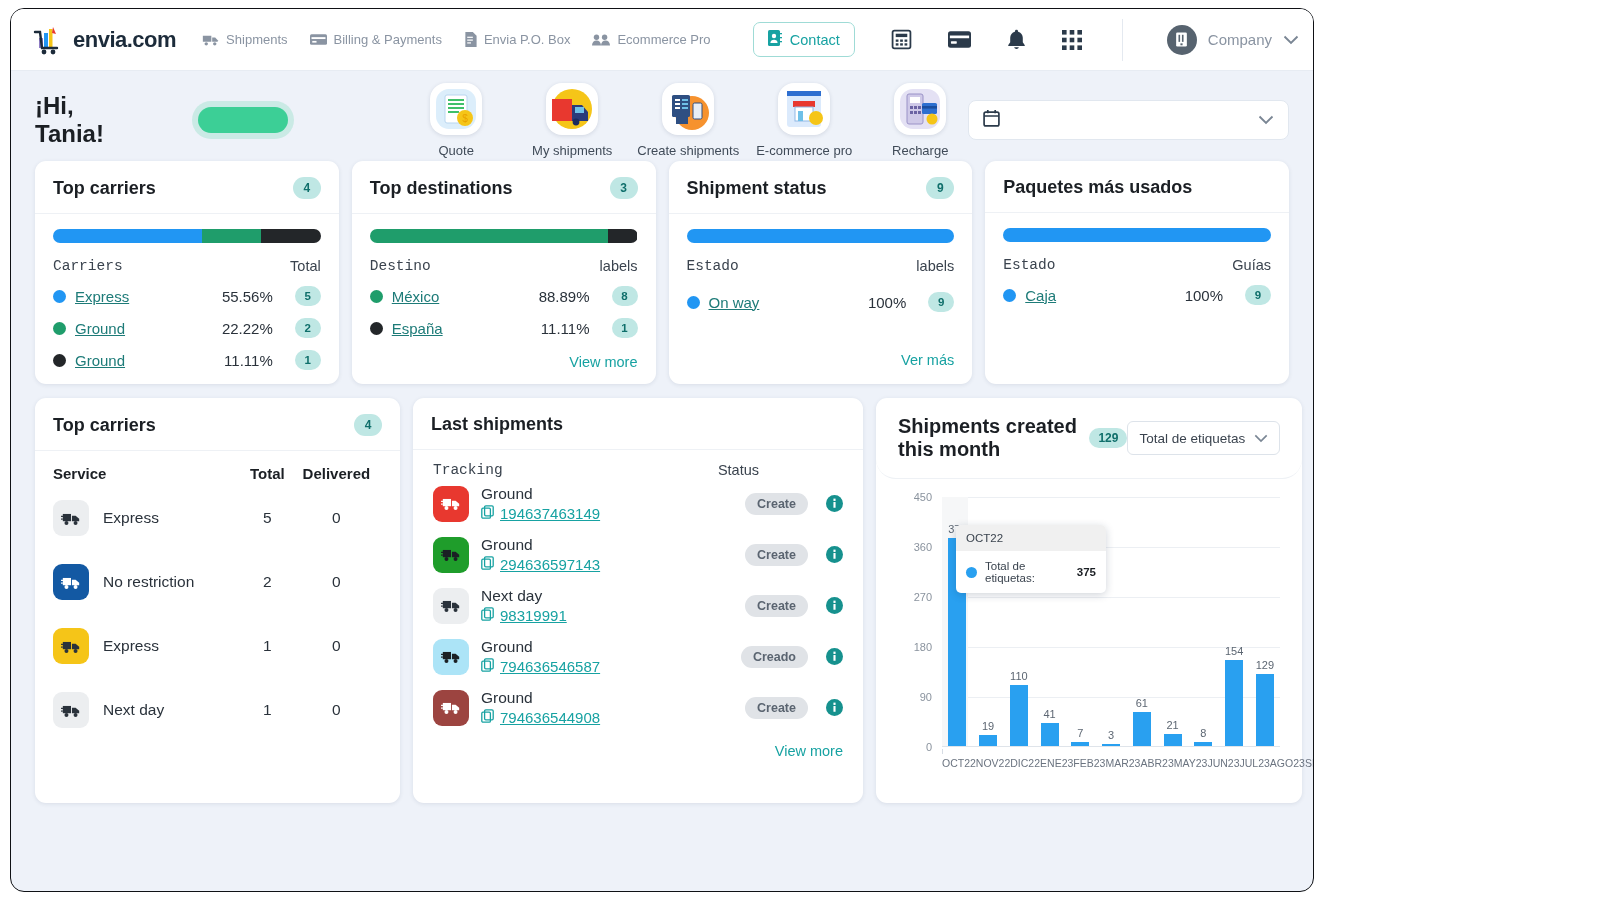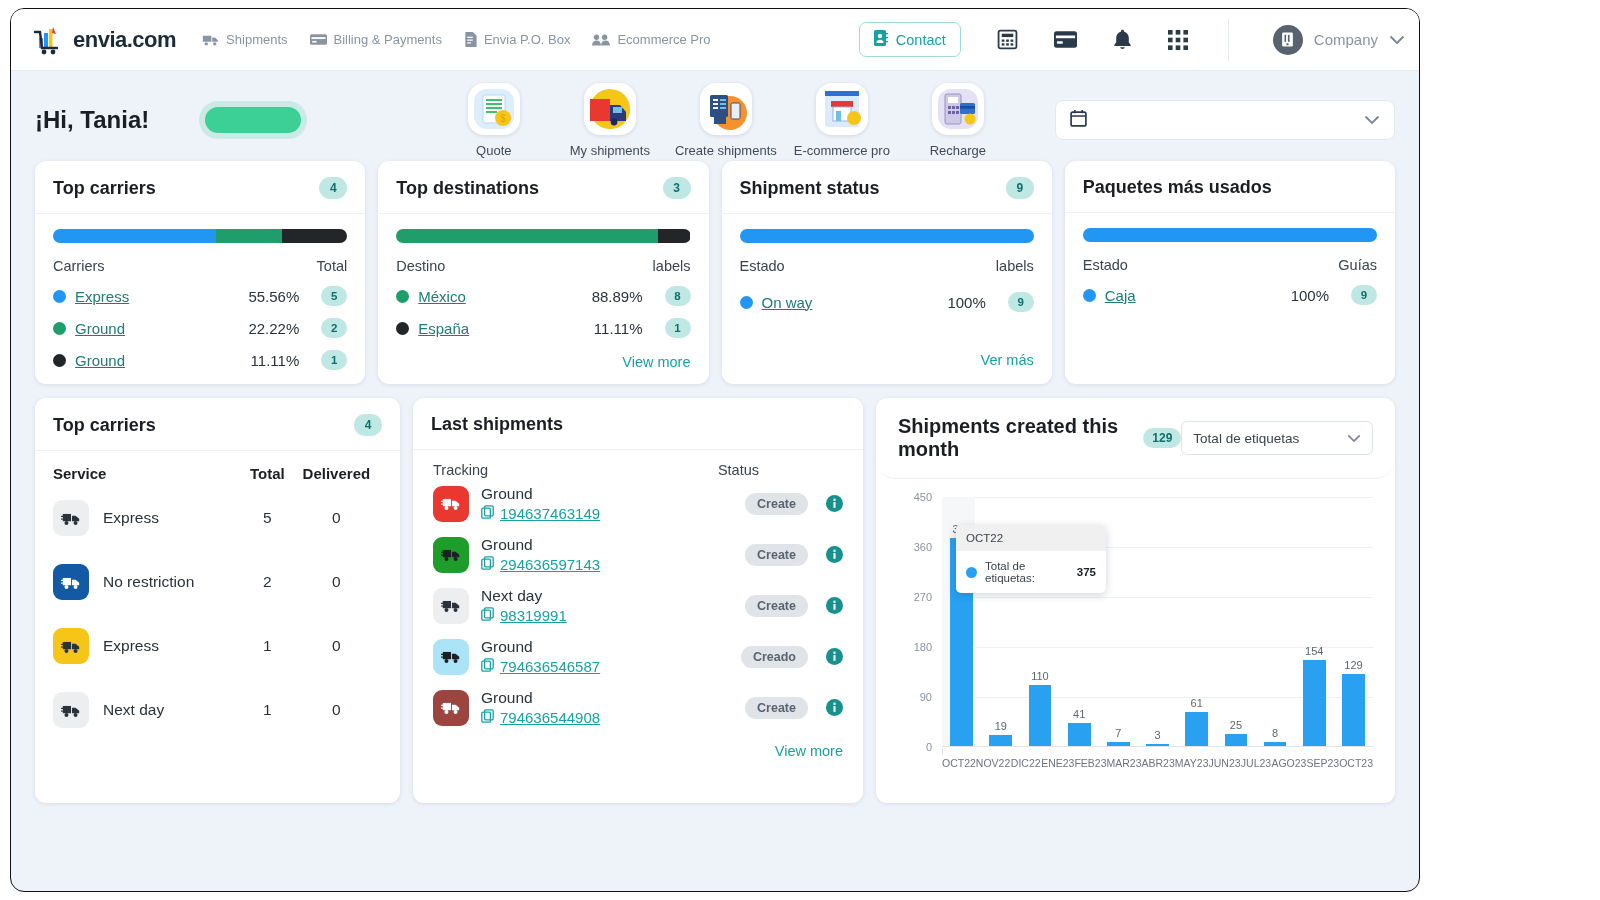--- a/index.html
+++ b/index.html
@@ -4,21 +4,21 @@
 <style>
   * { box-sizing: border-box; margin: 0; padding: 0; }
   html, body {
     width: 1600px; height: 900px;
     font-family: "Liberation Sans", sans-serif;
     background: #ffffff;
     overflow: hidden;
   }
   #app {
     position: absolute; left: 10px; top: 8px;
-    width: 1410px; height: 884px;
+    width: 1304px; height: 884px;
     background: #eef2f9;
     border: 1px solid #0f1115;
     border-radius: 14px;
     overflow: hidden;
   }
 
   
   .topnav {
     height: 62px; background: #ffffff;
     display: flex; align-items: center;
@@ -80,21 +80,21 @@
   .card-title { font-size: 18px; font-weight: 600; color: #1b1f24; }
   .badge {
     margin-left: auto; background: #bfe7e4; color: #0f6f6b;
     font-size: 12px; font-weight: 700; border-radius: 11px;
     min-width: 28px; height: 22px; display: flex; align-items: center; justify-content: center; padding: 0 8px;
   }
   .card-body { padding: 15px 18px 14px 18px; }
   .stackbar { height: 14px; border-radius: 7px; display: flex; overflow: hidden; }
   .stackbar > span { display: block; height: 100%; }
   .collabels { display: flex; margin-top: 15px; font-size: 14.5px; color: #3a434e; }
-  .collabels .left { flex: 1; }
+  .collabels .left { flex: 1; font-family: Liberation Mono, monospace; }
   .statrow { display: flex; align-items: center; margin-top: 12px; font-size: 15px; }
   .dot { width: 13px; height: 13px; border-radius: 50%; margin-right: 9px; flex: none; }
   .statname { color: #1d7b78; text-decoration: underline; cursor: pointer; }
   .statpct { margin-left: auto; color: #2a323b; font-size: 15px; }
   .pill {
     width: 26px; height: 20px; margin-left: 22px; border-radius: 10px;
     background: #bfe7e4; color: #0f6f6b; font-size: 11.5px; font-weight: 700;
     display: flex; align-items: center; justify-content: center; flex: none;
   }
   .morelink { display: block; text-align: right; color: #17a2a2; font-size: 14.5px; margin-top: 16px; cursor: pointer; }
@@ -838,21 +838,21 @@
               </div>
               <div class="barslot">
                 <div class="barval">3</div>
                 <div class="bar" style="height: 2px; background: rgb(41, 160, 240);"></div>
               </div>
               <div class="barslot">
                 <div class="barval">61</div>
                 <div class="bar" style="height: 33.8889px; background: rgb(41, 160, 240);"></div>
               </div>
               <div class="barslot">
-                <div class="barval">25</div>
+                <div class="barval">21</div>
                 <div class="bar" style="height: 11.6667px; background: rgb(41, 160, 240);"></div>
               </div>
               <div class="barslot">
                 <div class="barval">8</div>
                 <div class="bar" style="height: 4.44444px; background: rgb(41, 160, 240);"></div>
               </div>
               <div class="barslot">
                 <div class="barval">154</div>
                 <div class="bar" style="height: 85.5556px; background: rgb(41, 160, 240);"></div>
               </div>

